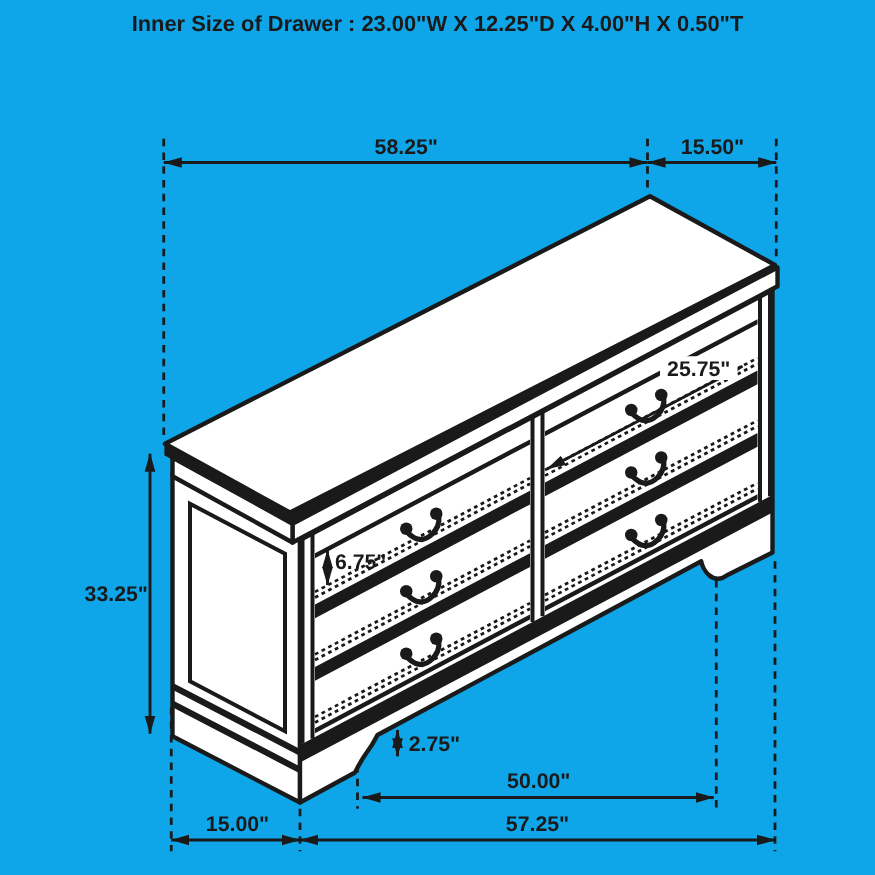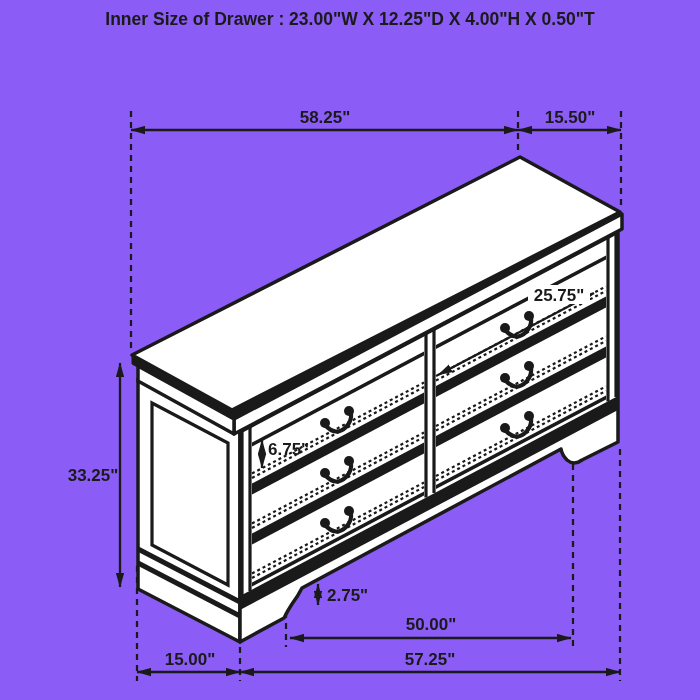--- a/index.html
+++ b/index.html
@@ -1,16 +1,16 @@
 <!DOCTYPE html>
 <html><head>
 <meta charset="utf-8">
 <style>
   html,body{margin:0;padding:0;background:#fff;}
-  .stage{position:relative;width:700px;height:700px;background:#8b5cf6;overflow:hidden;
+  .stage{position:relative;width:700px;height:700px;background:#0ea5e9;overflow:hidden;
          font-family:"Liberation Sans", sans-serif;}
   svg{display:block;}
   .ttl{font:bold 17.5px "Liberation Sans", sans-serif;fill:#1a1a1a;}
   .lbl{font:bold 17px "Liberation Sans", sans-serif;fill:#1a1a1a;}
   .dim{stroke:#1a1a1a;stroke-width:2.3;fill:none;}
   .ext{stroke:#1a1a1a;stroke-width:2.2;fill:none;stroke-dasharray:6 5;}
   .face{fill:#ffffff;stroke:#1a1a1a;stroke-width:3.5;stroke-linejoin:round;}
   .band{fill:#1a1a1a;stroke:none;}
   .edge{fill:#1a1a1a;stroke:#1a1a1a;stroke-width:1;stroke-linejoin:round;}
   .thin{stroke:#1a1a1a;stroke-width:3.2;fill:none;}

